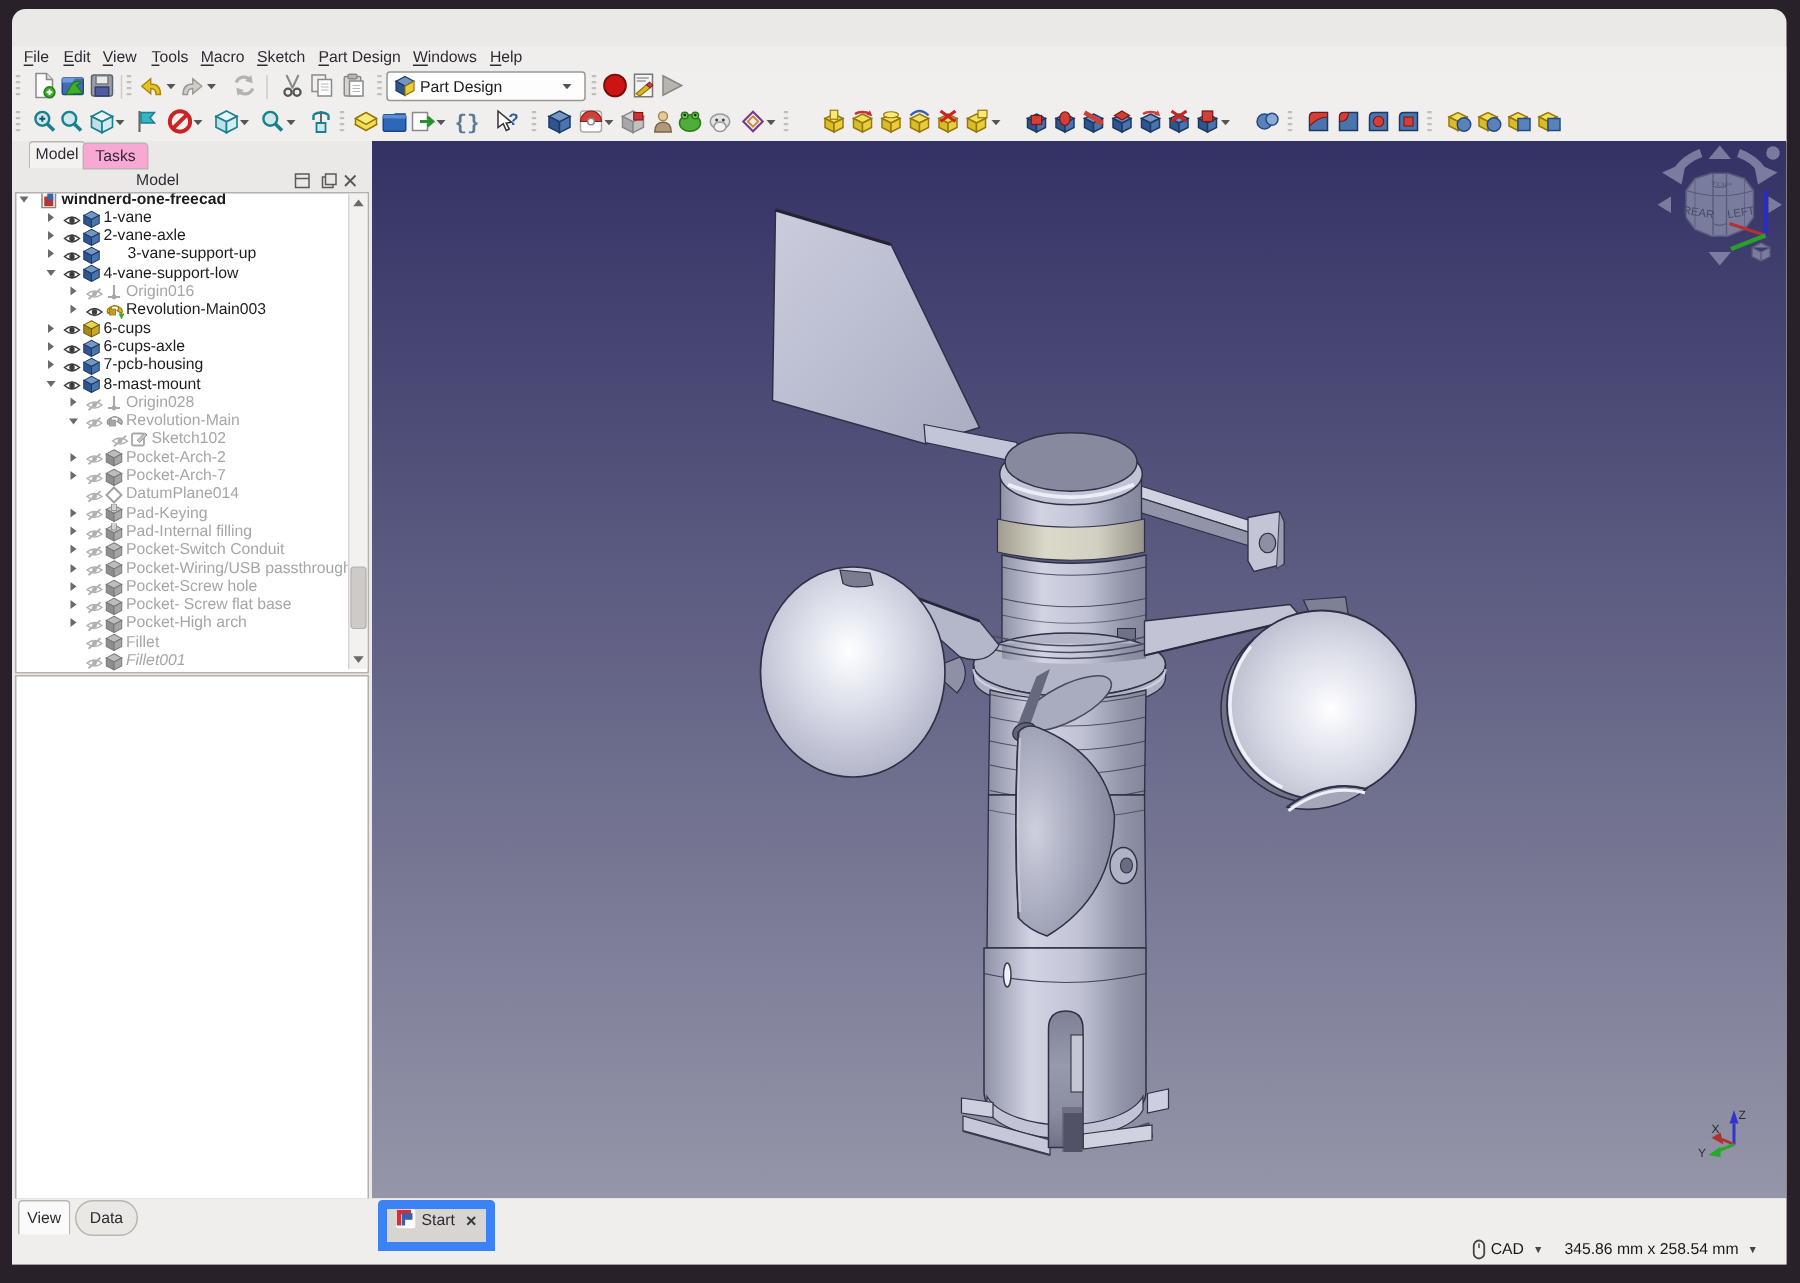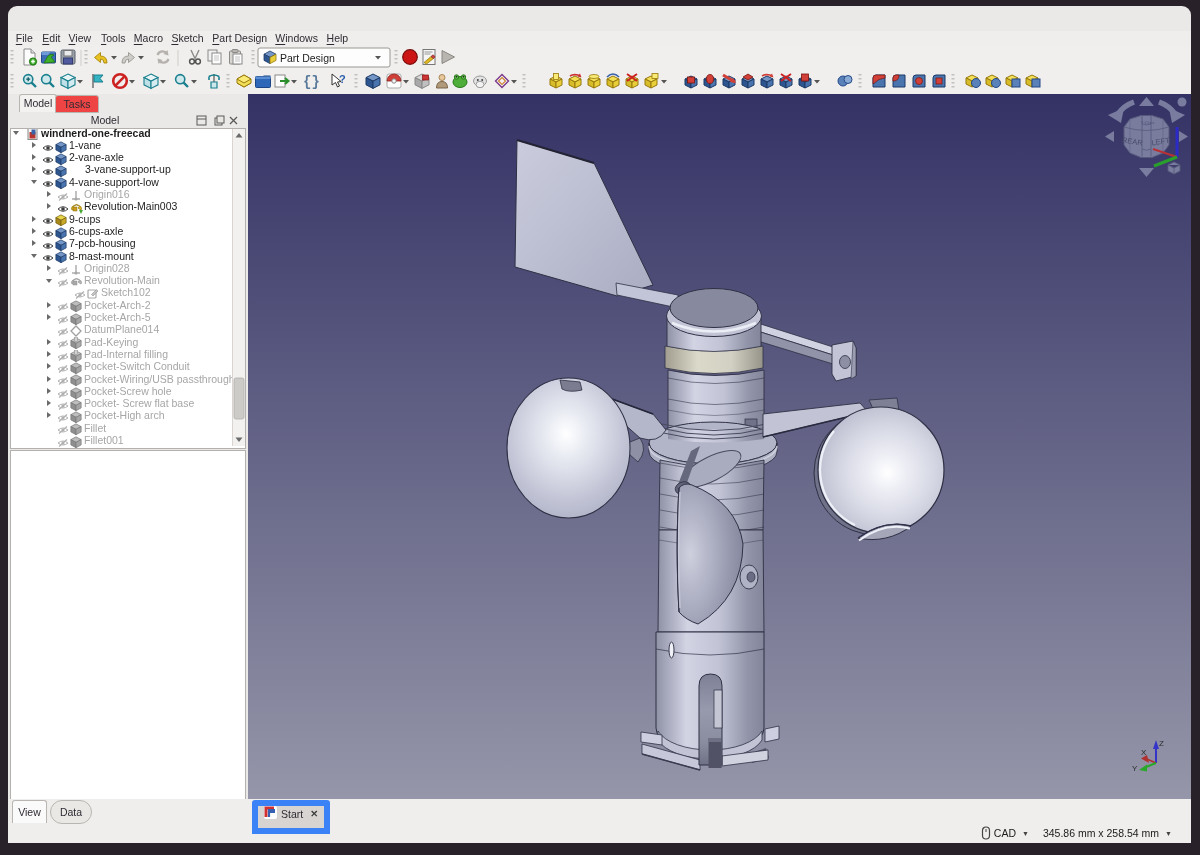--- a/index.html
+++ b/index.html
@@ -354,21 +354,21 @@
         <g transform="translate(1017,67)">
           <polygon points="1,5 7,2 13,5 7,8" fill="#f2df55" stroke="#97780d"></polygon>
           <polygon points="1,5 7,8 7,14 1,11" fill="#d8bd2a" stroke="#97780d"></polygon>
           <polygon points="7,8 13,5 13,11 7,14" fill="#e8cf3a" stroke="#97780d"></polygon>
           <rect x="7" y="6" width="8" height="8" fill="#5a82b8" stroke="#24498a"></rect>
         </g>
       </svg>
     </div>
   <div id="dock">
     <div class="dtab" style="left:11px;top:0px;width:36px;height:17px;line-height:17px;background:#f4f2f0;border-bottom:none;">Model</div>
-    <div class="dtab" style="left:47px;top:1px;width:42px;height:16px;line-height:16px;background:#ef4444;">Tasks</div>
+    <div class="dtab" style="left:47px;top:1px;width:42px;height:16px;line-height:16px;background:#f9a8d4;">Tasks</div>
   </div>
   <div id="paneltitle">Model
     <svg style="position:absolute;left:186px;top:3px" width="42" height="11">
       <rect x="1" y="1" width="9" height="9" fill="none" stroke="#5a5a5a"></rect>
       <line x1="1" y1="4" x2="10" y2="4" stroke="#5a5a5a"></line>
       <rect x="19" y="3" width="7" height="7" fill="none" stroke="#5a5a5a"></rect>
       <rect x="21" y="1" width="7" height="7" fill="#e9e7e4" stroke="#5a5a5a"></rect>
       <path d="M34 2 L41 9 M41 2 L34 9" stroke="#5a5a5a" stroke-width="1.3"></path>
     </svg>
   </div>
@@ -465,21 +465,21 @@
         <span class="arr r" style="position:absolute;left:21px;top:3px;"></span>
         <span style="position:absolute;left:31px;top:1.5px;"><svg width="12" height="10" viewBox="0 0 12 10">
             <path d="M1 5 Q6 0.5 11 5 Q6 9.5 1 5 Z" fill="#ffffff" stroke="#3c3c3c" stroke-width="1"></path>
             <circle cx="6" cy="5" r="1.8" fill="#3c3c3c"></circle>
           </svg></span>
         <span style="position:absolute;left:44px;top:0.5px;"><svg width="12" height="12" viewBox="0 0 14 14">
             <polygon points="7,1 13,4.2 7,7.4 1,4.2" fill="#e8d44a" stroke="#70590e" stroke-width="0.8"></polygon>
             <polygon points="1,4.2 7,7.4 7,13.6 1,10.4" fill="#a8881a" stroke="#70590e" stroke-width="0.8"></polygon>
             <polygon points="7,7.4 13,4.2 13,10.4 7,13.6" fill="#c8a826" stroke="#70590e" stroke-width="0.8"></polygon>
           </svg></span>
-        <span class="tlabel" style="position:absolute;left:58px;top:0px;">9-cups</span>
+        <span class="tlabel" style="position:absolute;left:58px;top:0px;">6-cups</span>
       </div>
 <div class="trow" style="left:0;top:95.9px;">
         <span class="arr r" style="position:absolute;left:21px;top:3px;"></span>
         <span style="position:absolute;left:31px;top:1.5px;"><svg width="12" height="10" viewBox="0 0 12 10">
             <path d="M1 5 Q6 0.5 11 5 Q6 9.5 1 5 Z" fill="#ffffff" stroke="#3c3c3c" stroke-width="1"></path>
             <circle cx="6" cy="5" r="1.8" fill="#3c3c3c"></circle>
           </svg></span>
         <span style="position:absolute;left:44px;top:0.5px;"><svg width="12" height="12" viewBox="0 0 14 14">
             <polygon points="7,1 13,4.2 7,7.4 1,4.2" fill="#7396c6" stroke="#1d3a66" stroke-width="0.8"></polygon>
             <polygon points="1,4.2 7,7.4 7,13.6 1,10.4" fill="#2d5590" stroke="#1d3a66" stroke-width="0.8"></polygon>
@@ -571,21 +571,21 @@
         <span style="position:absolute;left:46px;top:1.5px;"><svg width="12" height="10" viewBox="0 0 12 10">
             <path d="M1 5 Q6 1 11 5 Q6 9 1 5 Z" fill="none" stroke="#b0b0b0" stroke-width="1"></path>
             <circle cx="6" cy="5" r="1.6" fill="#b0b0b0"></circle>
             <line x1="2" y1="8.5" x2="10" y2="1.5" stroke="#b0b0b0" stroke-width="1.2"></line>
           </svg></span>
         <span style="position:absolute;left:59px;top:0.5px;"><svg width="12" height="12" viewBox="0 0 14 14">
             <polygon points="7,1 13,4.2 7,7.4 1,4.2" fill="#bdbdbd" stroke="#787878" stroke-width="0.8"></polygon>
             <polygon points="1,4.2 7,7.4 7,13.6 1,10.4" fill="#8f8f8f" stroke="#787878" stroke-width="0.8"></polygon>
             <polygon points="7,7.4 13,4.2 13,10.4 7,13.6" fill="#a5a5a5" stroke="#787878" stroke-width="0.8"></polygon>
           </svg></span>
-        <span class="tlabel" style="position:absolute;left:73px;top:0px;">Pocket-Arch-5</span>
+        <span class="tlabel" style="position:absolute;left:73px;top:0px;">Pocket-Arch-7</span>
       </div>
 <div class="trow gray" style="left:0;top:194.3px;">
         <span style="position:absolute;left:46px;top:1.5px;"><svg width="12" height="10" viewBox="0 0 12 10">
             <path d="M1 5 Q6 1 11 5 Q6 9 1 5 Z" fill="none" stroke="#b0b0b0" stroke-width="1"></path>
             <circle cx="6" cy="5" r="1.6" fill="#b0b0b0"></circle>
             <line x1="2" y1="8.5" x2="10" y2="1.5" stroke="#b0b0b0" stroke-width="1.2"></line>
           </svg></span>
         <span style="position:absolute;left:59px;top:0.5px;"><svg width="12" height="12" viewBox="0 0 12 12">
             <polygon points="6,1 11,6 6,11 1,6" fill="none" stroke="#a0a0a0" stroke-width="1.3"></polygon>
           </svg></span>
@@ -708,21 +708,21 @@
         <span style="position:absolute;left:46px;top:1.5px;"><svg width="12" height="10" viewBox="0 0 12 10">
             <path d="M1 5 Q6 1 11 5 Q6 9 1 5 Z" fill="none" stroke="#b0b0b0" stroke-width="1"></path>
             <circle cx="6" cy="5" r="1.6" fill="#b0b0b0"></circle>
             <line x1="2" y1="8.5" x2="10" y2="1.5" stroke="#b0b0b0" stroke-width="1.2"></line>
           </svg></span>
         <span style="position:absolute;left:59px;top:0.5px;"><svg width="12" height="12" viewBox="0 0 14 14">
             <polygon points="7,1 13,4.2 7,7.4 1,4.2" fill="#bdbdbd" stroke="#787878" stroke-width="0.8"></polygon>
             <polygon points="1,4.2 7,7.4 7,13.6 1,10.4" fill="#8f8f8f" stroke="#787878" stroke-width="0.8"></polygon>
             <polygon points="7,7.4 13,4.2 13,10.4 7,13.6" fill="#a5a5a5" stroke="#787878" stroke-width="0.8"></polygon>
           </svg></span>
-        <span class="tlabel" style="position:absolute;left:73px;top:0px;">Fillet001</span>
+        <span class="tlabel" style="position:absolute;left:73px;top:0px;font-style:italic;">Fillet001</span>
       </div>
 <div id="scroll">
 <svg width="12" height="317">
 <polygon points="6,4 9.5,8.5 2.5,8.5" fill="#6a6a6a"></polygon>
 <polygon points="6,313 9.5,308.5 2.5,308.5" fill="#6a6a6a"></polygon>
 <rect x="1" y="249" width="10" height="41" rx="2" fill="#cdcbc8" stroke="#b3b0ad" stroke-width="0.8"></rect>
 </svg></div>
     </div>
   <div id="prop"></div>
   <div id="viewport"><svg width="943" height="705" viewBox="0 0 943 705">

